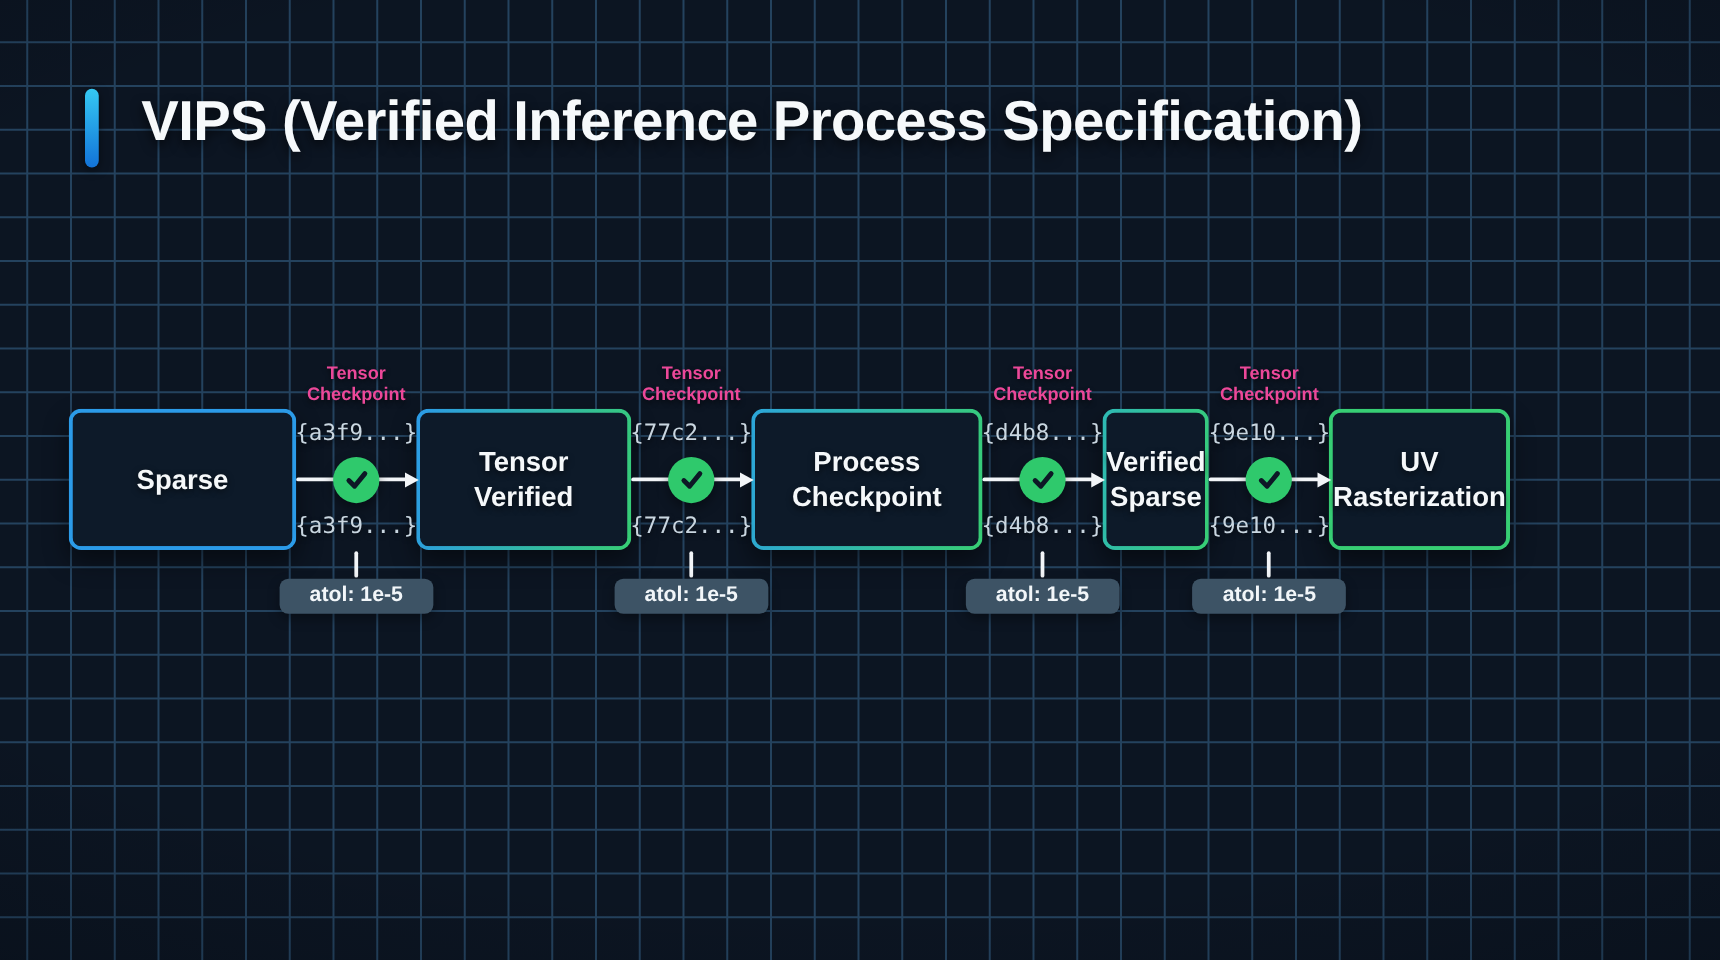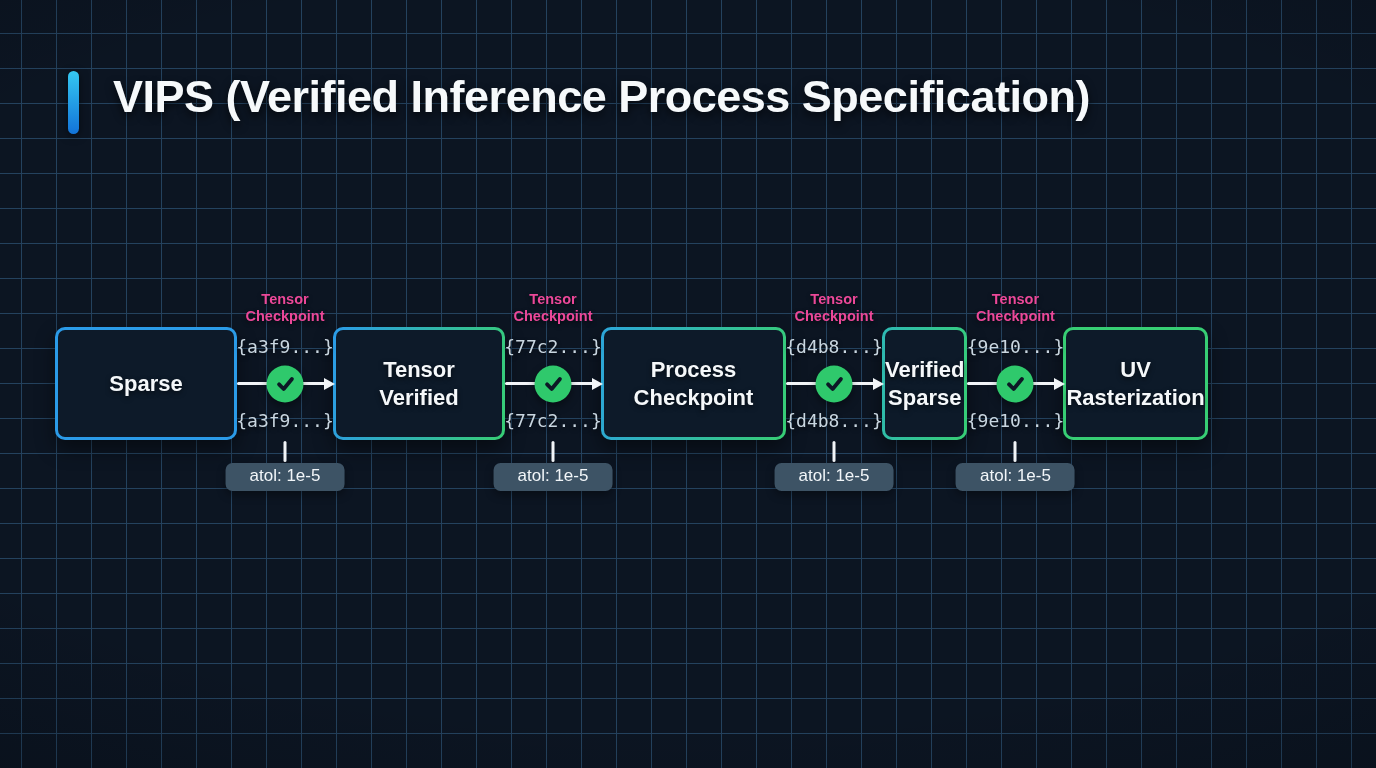--- a/index.html
+++ b/index.html
@@ -93,20 +93,21 @@
     position:absolute; left:50%; transform:translateX(-50%);
     top:calc(50% + 57px); width:3px; height:21px;
     background:#F2F5F8; border-radius:2px;
   }
   .cp-badge {
     position:absolute; left:50%; transform:translateX(-50%);
     top:calc(50% + 79px);
     background:#3D5365; color:#F2F6F9; font-size:17px;
     padding:3px 24px 5px; border-radius:7px; white-space:nowrap;
     box-shadow:0 4px 9px rgba(0,0,0,0.35);
+    font-weight:bold;
   }
 </style>
 </head>
 <body>
 
 <div class="title-wrap">
   <div class="accent-bar"></div>
   <h1 class="page-title">VIPS (Verified Inference Process Specification)</h1>
 </div>
 

